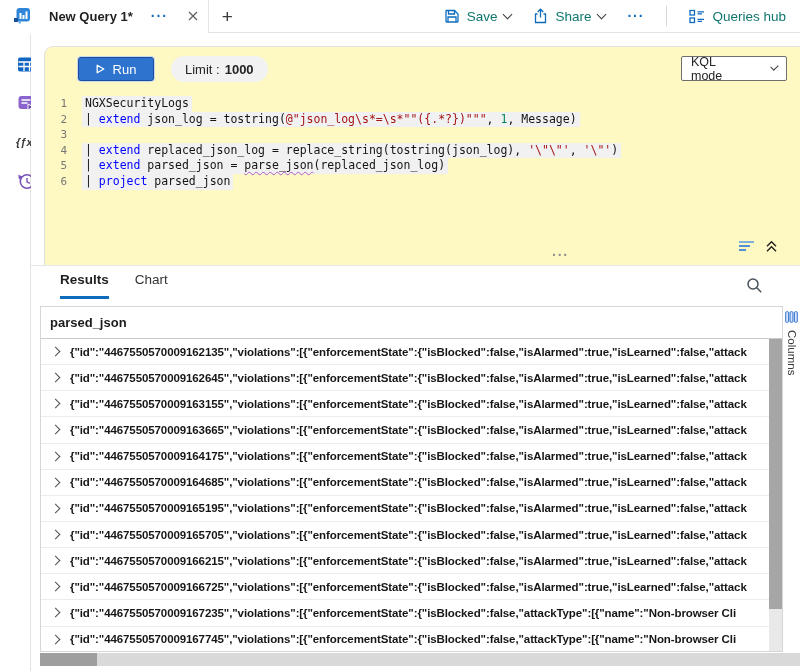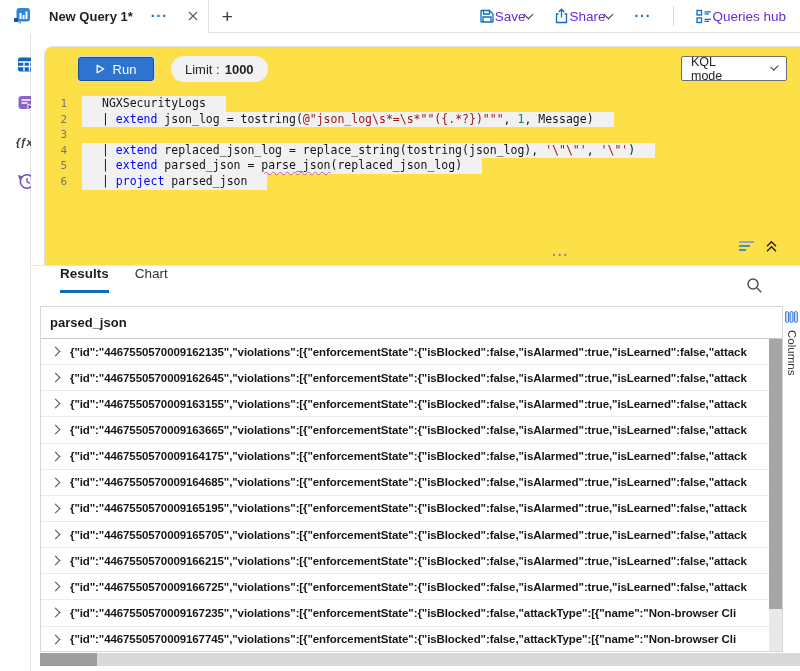--- a/index.html
+++ b/index.html
@@ -7,57 +7,57 @@
   .screen { position:relative; width:800px; height:671px; background:#fff; }
 
   
   .tabbar { position:absolute; top:0; left:0; right:0; height:33px; border-bottom:1px solid #e3e3e3; display:flex; align-items:center; background:#fff; }
   .tab { display:flex; align-items:center; gap:18px; height:33px; padding:0 10px 0 13px; border-right:1px solid #e3e3e3; background:#fff; cursor:pointer; }
   .tab-title { font-size:13px; font-weight:700; color:#1f1f1f; white-space:nowrap; }
   .dots { color:var(--accent); font-weight:700; font-size:14px; letter-spacing:1px; line-height:10px; }
   .tab .closex { display:flex; align-items:center; margin-left:2px; }
   .newtab { font-size:19px; font-weight:400; color:#3c3c3c; margin-left:13px; cursor:pointer; line-height:19px; }
   .tab-actions { margin-left:auto; display:flex; align-items:center; gap:22px; padding-right:14px; font-size:13.5px; }
-  .action { display:flex; align-items:center; cursor:pointer; color:#6d28d9;justify-content:space-between; }
+  .action { display:flex; align-items:center; gap:7px; cursor:pointer; color:#0f766e;justify-content:space-between; }
   .chev-down { width:7px; height:7px; border-right:1.5px solid #3c3c3c; border-bottom:1.5px solid #3c3c3c; transform:rotate(45deg); margin-top:-4px; }
   .vdivider { width:1px; height:20px; background:#d6d6d6; }
 
   
   .sidebar { position:absolute; top:34px; left:0; width:31px; bottom:0; border-right:1px solid #e3e3e3; display:flex; flex-direction:column; align-items:center; padding-top:20px; gap:19px; background:#fff;padding-left:23px; }
   .side-item { cursor:pointer; display:flex; align-items:center; justify-content:center; width:22px; height:20px; }
   .fx-glyph { font-size:11px; color:#3b3a39; font-style:italic; font-weight:700; white-space:nowrap; }
 
   
   .query-panel { position:absolute; top:34px; left:31px; right:0; height:232px; border-bottom:1px solid #e6e6e6; background:#fff; }
-  .query-card { position:absolute; top:12px; left:13px; right:0; bottom:0; border-top:1px solid #e1e1e1; border-left:1px solid #e1e1e1; border-top-left-radius:9px; background:#fde047; }
+  .query-card { position:absolute; top:12px; left:13px; right:0; bottom:0; border-top:1px solid #e1e1e1; border-left:1px solid #e1e1e1; border-top-left-radius:9px; background:#fef9c3; }
   .toolbar { height:44px; display:flex; align-items:center; padding-left:33px; }
   .run-button { display:flex; align-items:center; justify-content:center; gap:8px; width:76px; height:24px; background:var(--run-bg); border:1px solid var(--run-border); border-radius:3px; color:#fff; font-size:13px; cursor:pointer; box-shadow:0 0 0 1px #c8d9ef; }
   .pill { display:flex; align-items:center; gap:5px; height:26px; border-radius:13px; background:#f2f2f2; padding:0 14px; font-size:13px; cursor:pointer; white-space:nowrap; }
   .pill b { font-weight:700; }
   .pill-time { margin-left:10px; }
   .pill-limit { margin-left:17px; }
   .mode-select { position:absolute; top:9px; right:13px; width:106px; height:25px; border:1px solid #6f6f6f; border-radius:2px; background:#fff; display:flex; align-items:center; justify-content:space-between; padding:0 9px; font-size:12.5px; cursor:pointer;gap:44px; }
 
   
   .editor { margin-top:5px; font-family:"DejaVu Sans Mono","Liberation Mono",monospace; font-size:11.5px; line-height:15.6px; cursor:text; }
   .code-line { display:flex; }
   .line-num { width:22px; flex:none; text-align:right; color:#767676; font-size:11px; margin-right:15px; }
-  .line-code { background:#f1f1f1; padding:0 20px; white-space:pre;text-align:center; }
+  .line-code { background:#f1f1f1; padding:0 3px; white-space:pre;text-align:center; }
   .seg-plain { color:#141414; }
   .seg-kw { color:var(--kw); }
   .seg-str { color:var(--str); }
   .seg-num { color:var(--num); }
   .seg-fn { color:#141414; text-decoration:underline; text-decoration-style:wavy; text-decoration-color:#b05cc3; text-decoration-thickness:1px; text-underline-offset:2px; }
 
   .editor-tools { position:absolute; right:22px; top:206px; display:flex; align-items:center; gap:9px; }
   .splitter-dots { position:absolute; left:521px; top:213px; color:#8f8f8f; font-weight:700; font-size:14px; letter-spacing:1px; cursor:row-resize; }
 
   
   .results-panel { position:absolute; top:266px; left:31px; right:0; bottom:0; background:#fff; }
-  .tabs-row { position:relative; height:38px; display:flex; align-items:flex-start; gap:26px; padding-left:29px; }
+  .tabs-row { position:relative; height:38px; display:flex; align-items:center; gap:26px; padding-left:29px; }
   .rtab { font-size:13.5px; padding-bottom:9px; cursor:pointer; color:#333; border-bottom:3px solid transparent; }
   .rtab.active { font-weight:700; color:#1f1f1f; border-bottom-color:var(--accent); }
   .search-btn { position:absolute; right:37px; top:11px; cursor:pointer; }
 
   .table { position:absolute; top:40px; left:9px; right:17px; bottom:19px; border:1px solid #d6d6d6; background:#fff; overflow:hidden; }
   .thead { height:32px; display:flex; align-items:center; padding-left:9px; font-size:13px; font-weight:700; border-bottom:1px solid #c9c9c9; cursor:pointer; color:#1b1b1b; }
   .tbody { position:absolute; top:32px; left:0; right:13px; bottom:0; overflow:hidden; }
   .grid-row { display:flex; align-items:center; height:26.15px; padding:0 4px 0 9px; gap:11px; border-bottom:1px solid #ececec; white-space:nowrap; overflow:hidden; cursor:pointer; }
   .row-chevron { flex:none; width:7px; height:7px; border-right:1.5px solid #4f4f4f; border-top:1.5px solid #4f4f4f; transform:rotate(45deg); margin-left:2px; }
   .row-text { font-size:11.5px; font-weight:700; letter-spacing:-0.1px; color:#161616; overflow:hidden; }

